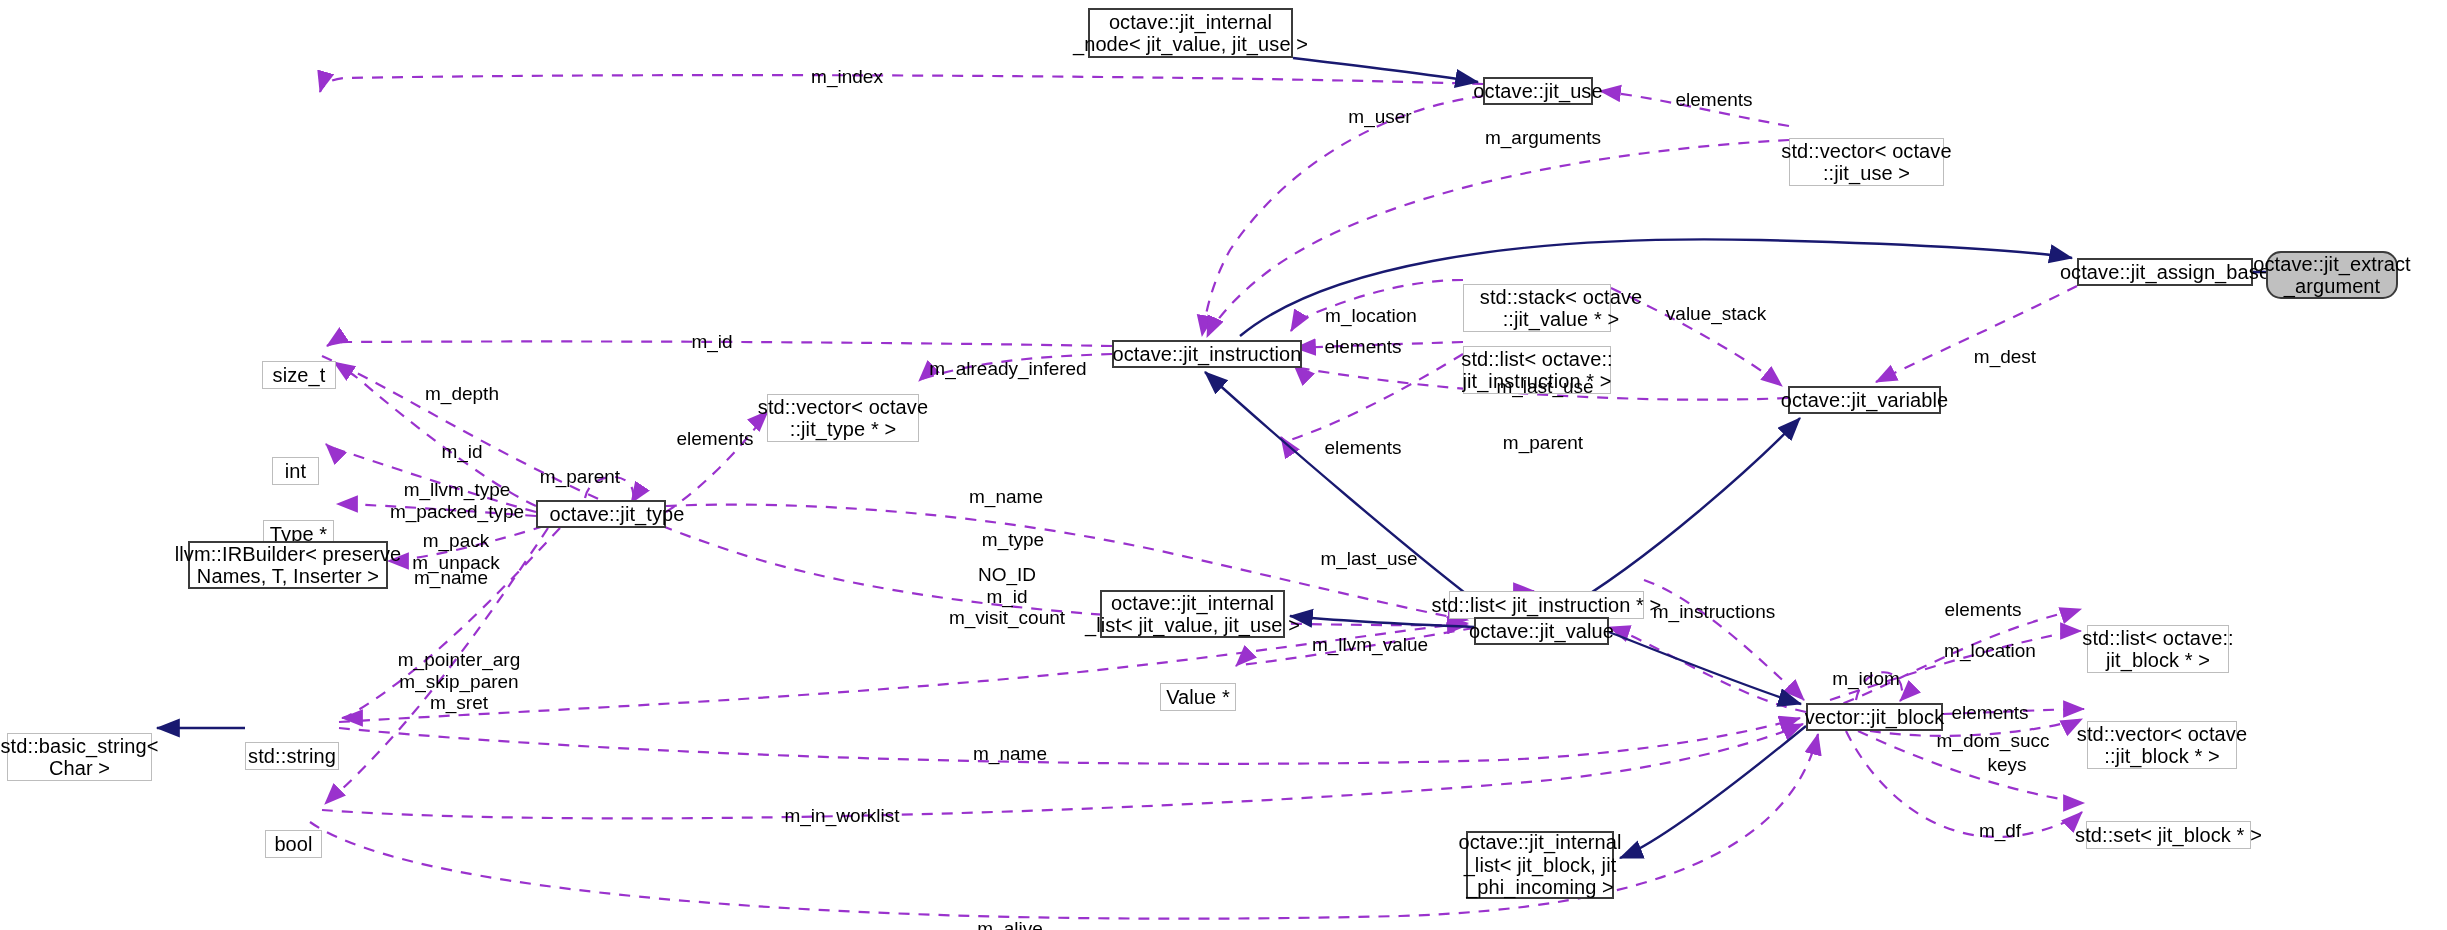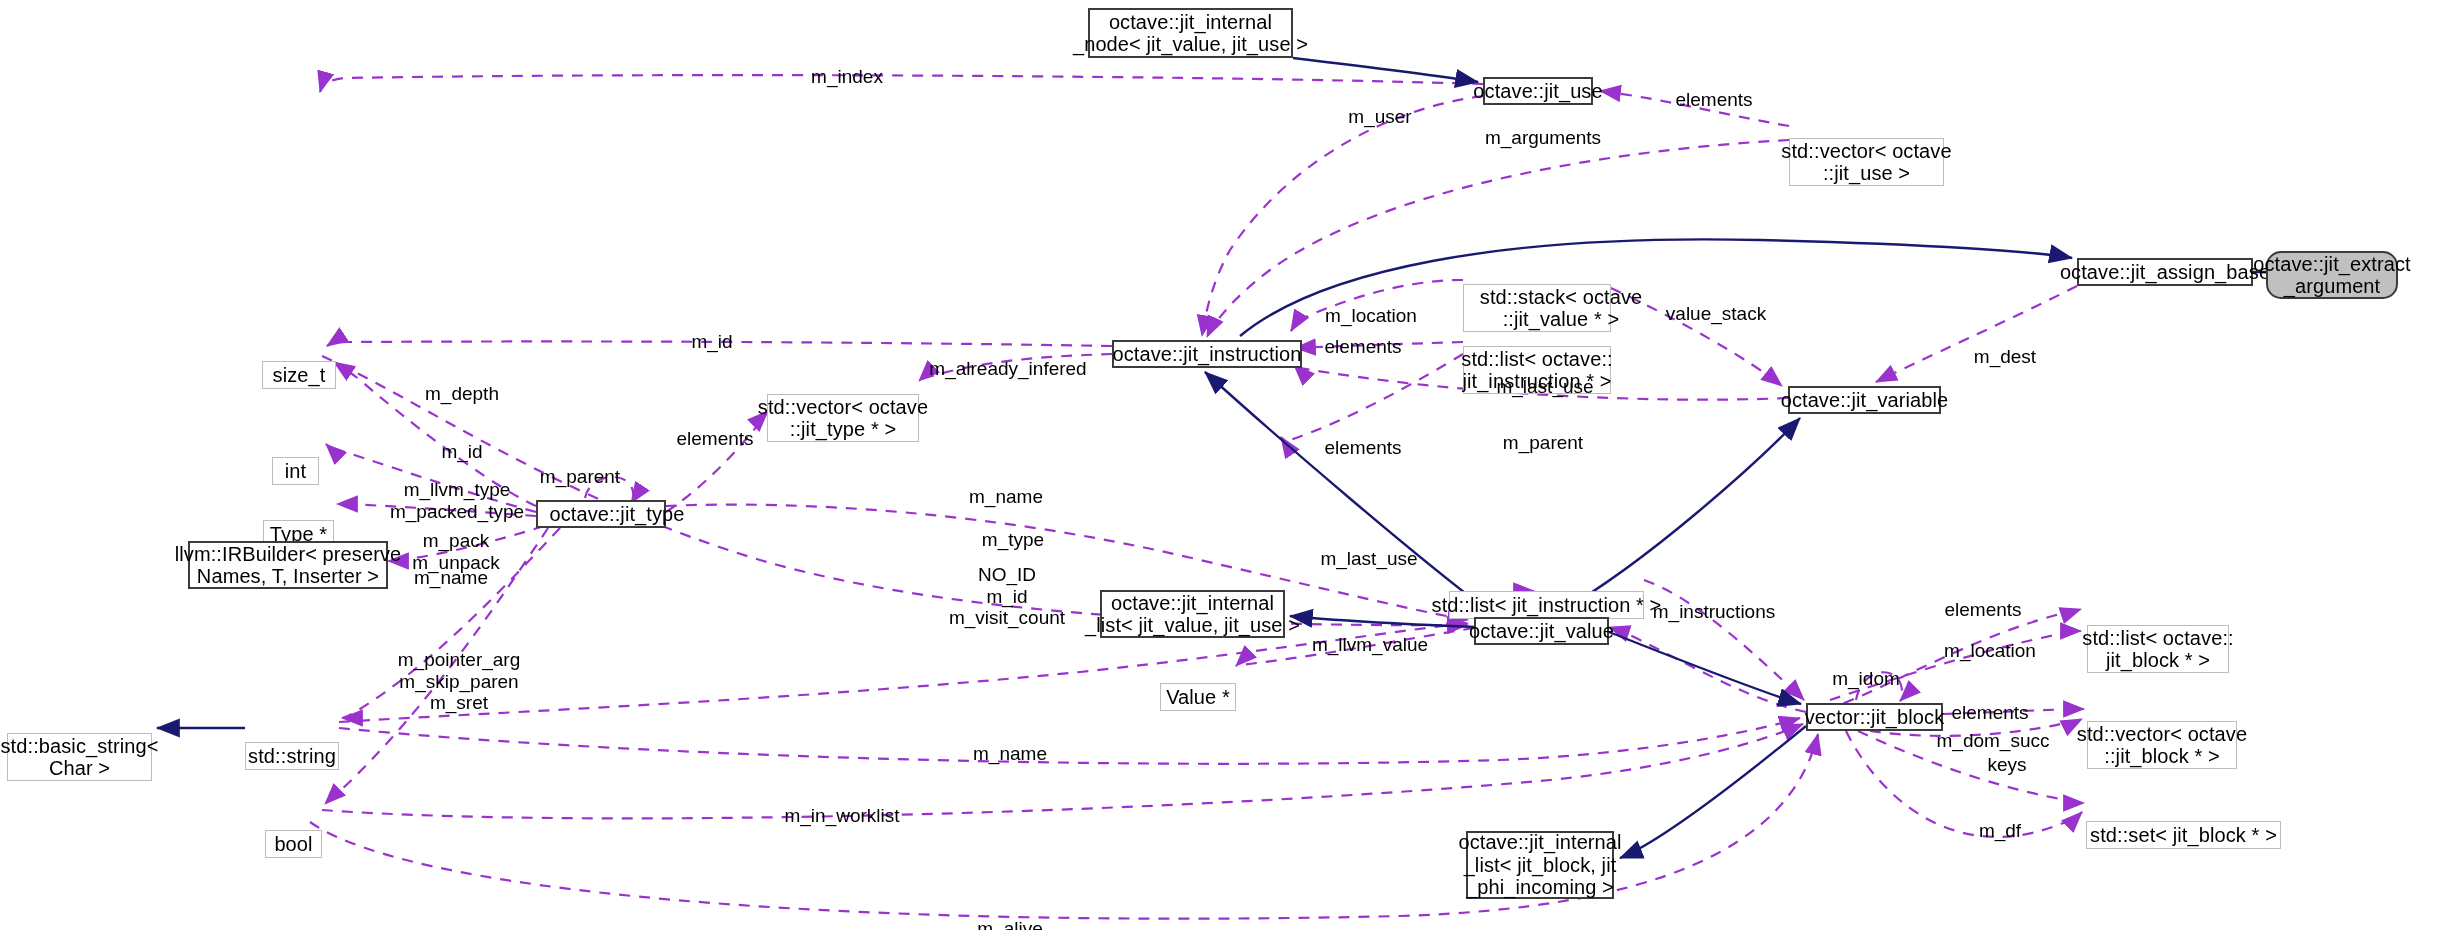--- a/index.html
+++ b/index.html
@@ -185,21 +185,21 @@
       <div class="node solid" style="left: 1100px; top: 590px; width: 185px; height: 48px;">octave::jit_internal
 _list&lt; jit_value, jit_use &gt;</div>
       <div class="node solid" style="left: 1474px; top: 617px; width: 135px; height: 28px;">octave::jit_value</div>
       <div class="node light" style="left: 1160px; top: 655px; width: 76px; height: 28px;">Value *</div>
       <div class="node light" style="left: 2087px; top: 693px; width: 150px; height: 48px;">std::vector&lt; octave
 ::jit_block * &gt;</div>
       <div class="node solid" style="left: 1806px; top: 703px; width: 137px; height: 28px;">vector::jit_block</div>
       <div class="node light" style="left: 7px; top: 705px; width: 145px; height: 48px;">std::basic_string&lt;
 Char &gt;</div>
       <div class="node light" style="left: 245px; top: 714px; width: 94px; height: 28px;">std::string</div>
-      <div class="node light" style="left: 2086px; top: 793px; width: 195px; height: 28px;">std::set&lt; jit_block * &gt;</div>
+      <div class="node light" style="left: 2086px; top: 793px; width: 165px; height: 28px;">std::set&lt; jit_block * &gt;</div>
       <div class="node light" style="left: 265px; top: 802px; width: 57px; height: 28px;">bool</div>
       <div class="node solid" style="left: 1466px; top: 831px; width: 148px; height: 68px;">octave::jit_internal
 _list&lt; jit_block, jit
 _phi_incoming &gt;</div>
     </div>
   <div id="labels">
       <div class="elabel" style="left: 847px; top: 66px;">m_index</div>
       <div class="elabel" style="left: 1714px; top: 89px;">elements</div>
       <div class="elabel" style="left: 1380px; top: 106px;">m_user</div>
       <div class="elabel" style="left: 1543px; top: 127px;">m_arguments</div>

